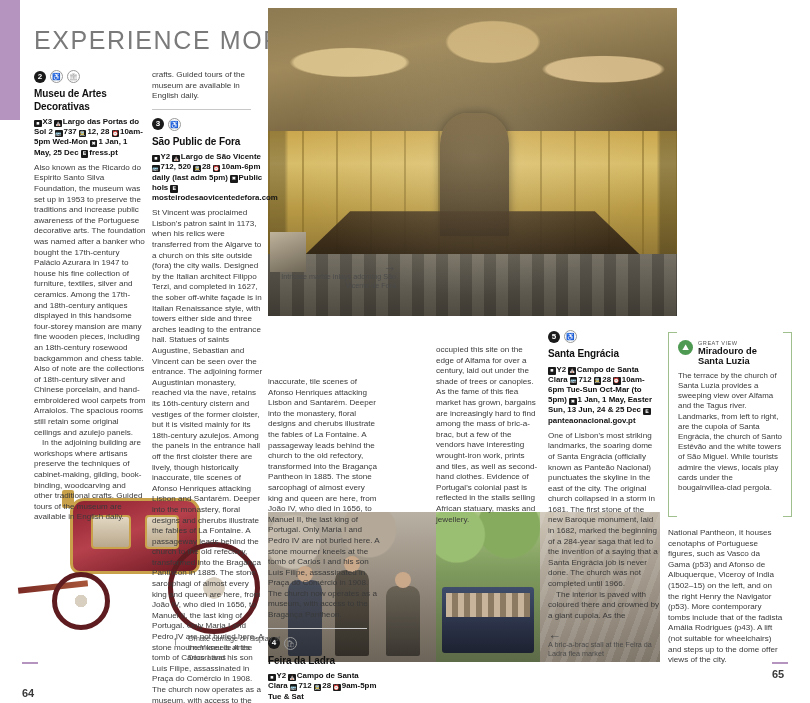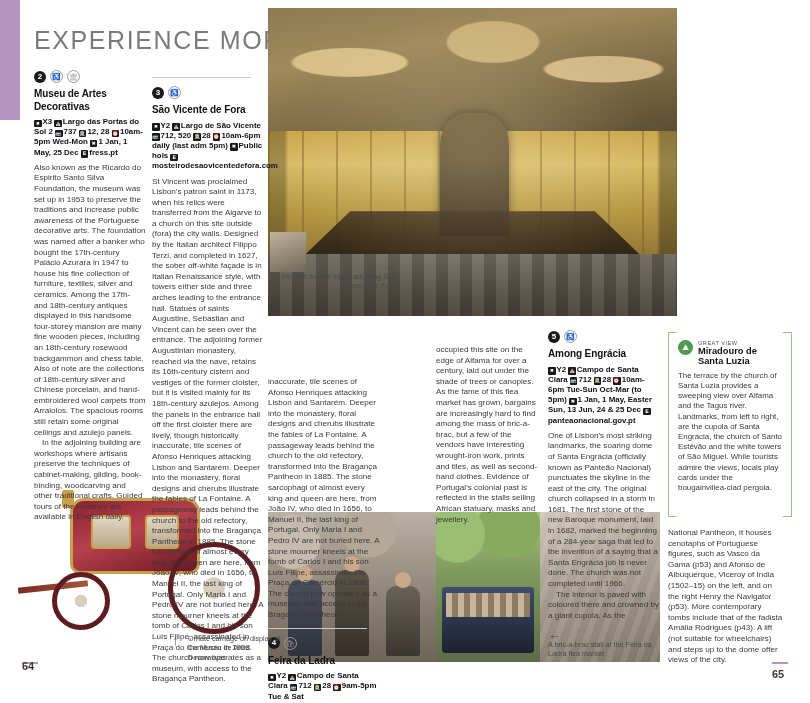--- a/index.html
+++ b/index.html
@@ -385,26 +385,27 @@
       <span class="fi">𝐄</span><span>fress.pt</span>
     </div>
     <p>Also known as the Ricardo do Espirito Santo Silva Foundation, the museum was set up in 1953 to preserve the traditions and increase public awareness of the Portuguese decorative arts. The foundation was named after a banker who bought the 17th-century Palácio Azurara in 1947 to house his fine collection of furniture, textiles, silver and ceramics. Among the 17th- and 18th-century antiques displayed in this handsome four-storey mansion are many fine wooden pieces, including an 18th-century rosewood backgammon and chess table. Also of note are the collections of 18th-century silver and Chinese porcelain, and hand-embroidered wool carpets from Arraiolos. The spacious rooms still retain some original ceilings and azulejo panels.</p>
     <p class="indent">In the adjoining building are workshops where artisans preserve the techniques of cabinet-making, gilding, book-binding, woodcarving and other traditional crafts. Guided tours of the museum are available in English daily.</p>
   </div>
 
   <div class="col" style="left:152px; top:70px; width:112px;">
     <p style="visibility:hidden">x</p>
   </div>
   <div class="col" style="left:152px; top:70px; width:112px;">
+    <p>crafts. Guided tours of the museum are available in English daily.</p>
     <div class="rule"></div>
     <div class="entry-head">
       <div class="numdot">3</div>
       <div class="circ-icon">♿</div>
     </div>
-    <div class="entry-title">São Vicente de Fora</div>
+    <div class="entry-title">São Public de Fora</div>
     <div class="facts">
       <span class="fi">■</span><span>Y2</span>
       <span class="fi">⛪</span><span>Largo de São Vicente</span>
       <span class="fi">🚌</span><span>712, 520</span>
       <span class="fi">🚊</span><span>28</span>
       <span class="fi">⏰</span><span>10am-6pm daily (last adm 5pm)</span>
       <span class="fi">✖</span><span>Public hols</span>
       <span class="fi">𝐄</span><span>mosteirodesaovicentedefora.com</span>
     </div>
     <p>St Vincent was proclaimed Lisbon's patron saint in 1173, when his relics were transferred from the Algarve to a church on this site outside (fora) the city walls. Designed by the Italian architect Filippo Terzi, and completed in 1627, the sober off-white façade is in Italian Renaissance style, with towers either side and three arches leading to the entrance hall. Statues of saints Augustine, Sebastian and Vincent can be seen over the entrance. The adjoining former Augustinian monastery, reached via the nave, retains its 16th-century cistern and vestiges of the former cloister, but it is visited mainly for its 18th-century azulejos. Among the panels in the entrance hall off the first cloister there are lively, though historically inaccurate, tile scenes of Afonso Henriques attacking Lisbon and Santarém. Deeper into the monastery, floral designs and cherubs illustrate the fables of La Fontaine. A passageway leads behind the church to the old refectory, transformed into the Bragança Pantheon in 1885. The stone sarcophagi of almost every king and queen are here, from João IV, who died in 1656, to Manuel II, the last king of Portugal. Only Maria I and Pedro IV are not buried here. A stone mourner kneels at the tomb of Carlos I and his son Luís Filipe, assassinated in Praça do Comércio in 1908. The church now operates as a museum, with access to the Bragança Pantheon.</p>
@@ -435,21 +436,21 @@
 
   <div class="col" style="left:436px; top:345px; width:104px;">
     <p>occupied this site on the edge of Alfama for over a century, laid out under the shade of trees or canopies. As the fame of this flea market has grown, bargains are increasingly hard to find among the mass of bric-a-brac, but a few of the vendors have interesting wrought-iron work, prints and tiles, as well as second-hand clothes. Evidence of Portugal's colonial past is reflected in the stalls selling African statuary, masks and jewellery.</p>
   </div>
 
   <div class="col" style="left:548px; top:330px; width:112px;">
     <div class="entry-head">
       <div class="numdot">5</div>
       <div class="circ-icon">♿</div>
     </div>
-    <div class="entry-title">Among Engrácia</div>
+    <div class="entry-title">Santa Engrácia</div>
     <div class="facts">
       <span class="fi">■</span><span>Y2</span>
       <span class="fi">⛪</span><span>Campo de Santa Clara</span>
       <span class="fi">🚌</span><span>712</span>
       <span class="fi">🚊</span><span>28</span>
       <span class="fi">⏰</span><span>10am-6pm Tue-Sun Oct-Mar (to 5pm)</span>
       <span class="fi">✖</span><span>1 Jan, 1 May, Easter Sun, 13 Jun, 24 &amp; 25 Dec</span>
       <span class="fi">𝐄</span><span>panteaonacional.gov.pt</span>
     </div>
     <p>One of Lisbon's most striking landmarks, the soaring dome of Santa Engrácia (officially known as Panteão Nacional) punctuates the skyline in the east of the city. The original church collapsed in a storm in 1681. The first stone of the new Baroque monument, laid in 1682, marked the beginning of a 284-year saga that led to the invention of a saying that a Santa Engrácia job is never done. The church was not completed until 1966.</p>
@@ -479,18 +480,18 @@
       </div>
       <div class="gv-body">The terrace by the church of Santa Luzia provides a sweeping view over Alfama and the Tagus river. Landmarks, from left to right, are the cupola of Santa Engrácia, the church of Santo Estêvão and the white towers of São Miguel. While tourists admire the views, locals play cards under the bougainvillea-clad pergola.</div>
     </div>
   </div>
 
   <div class="col" style="left:668px; top:528px; width:116px;">
     <p>National Pantheon, it houses cenotaphs of Portuguese figures, such as Vasco da Gama (p53) and Afonso de Albuquerque, Viceroy of India (1502–15) on the left, and on the right Henry the Navigator (p53). More contemporary tombs include that of the fadista Amália Rodrigues (p43). A lift (not suitable for wheelchairs) and steps up to the dome offer views of the city.</p>
   </div>
 
   <div class="folio-rule" style="left:22px; top:662px;"></div>
-  <div class="folio" style="left:22px; top:660px;">64</div>
+  <div class="folio" style="left:22px; top:687px;">64</div>
 
   <div class="folio-rule" style="left:772px; top:662px;"></div>
   <div class="folio" style="left:772px; top:668px;text-align:center;">65</div>
 
 </div>
 
 </body></html>

